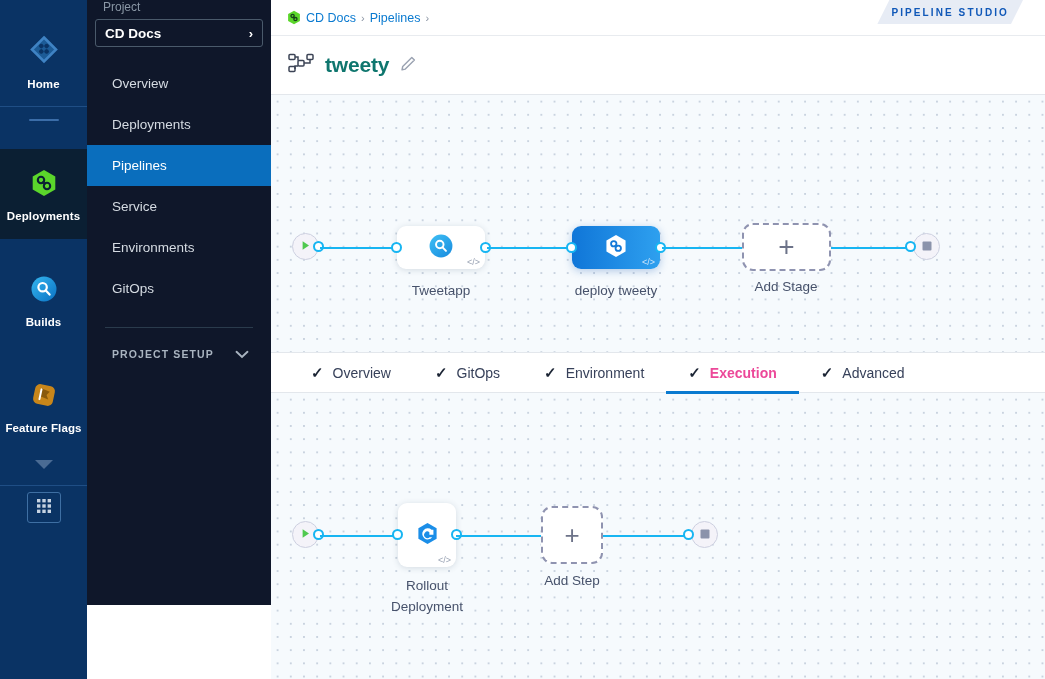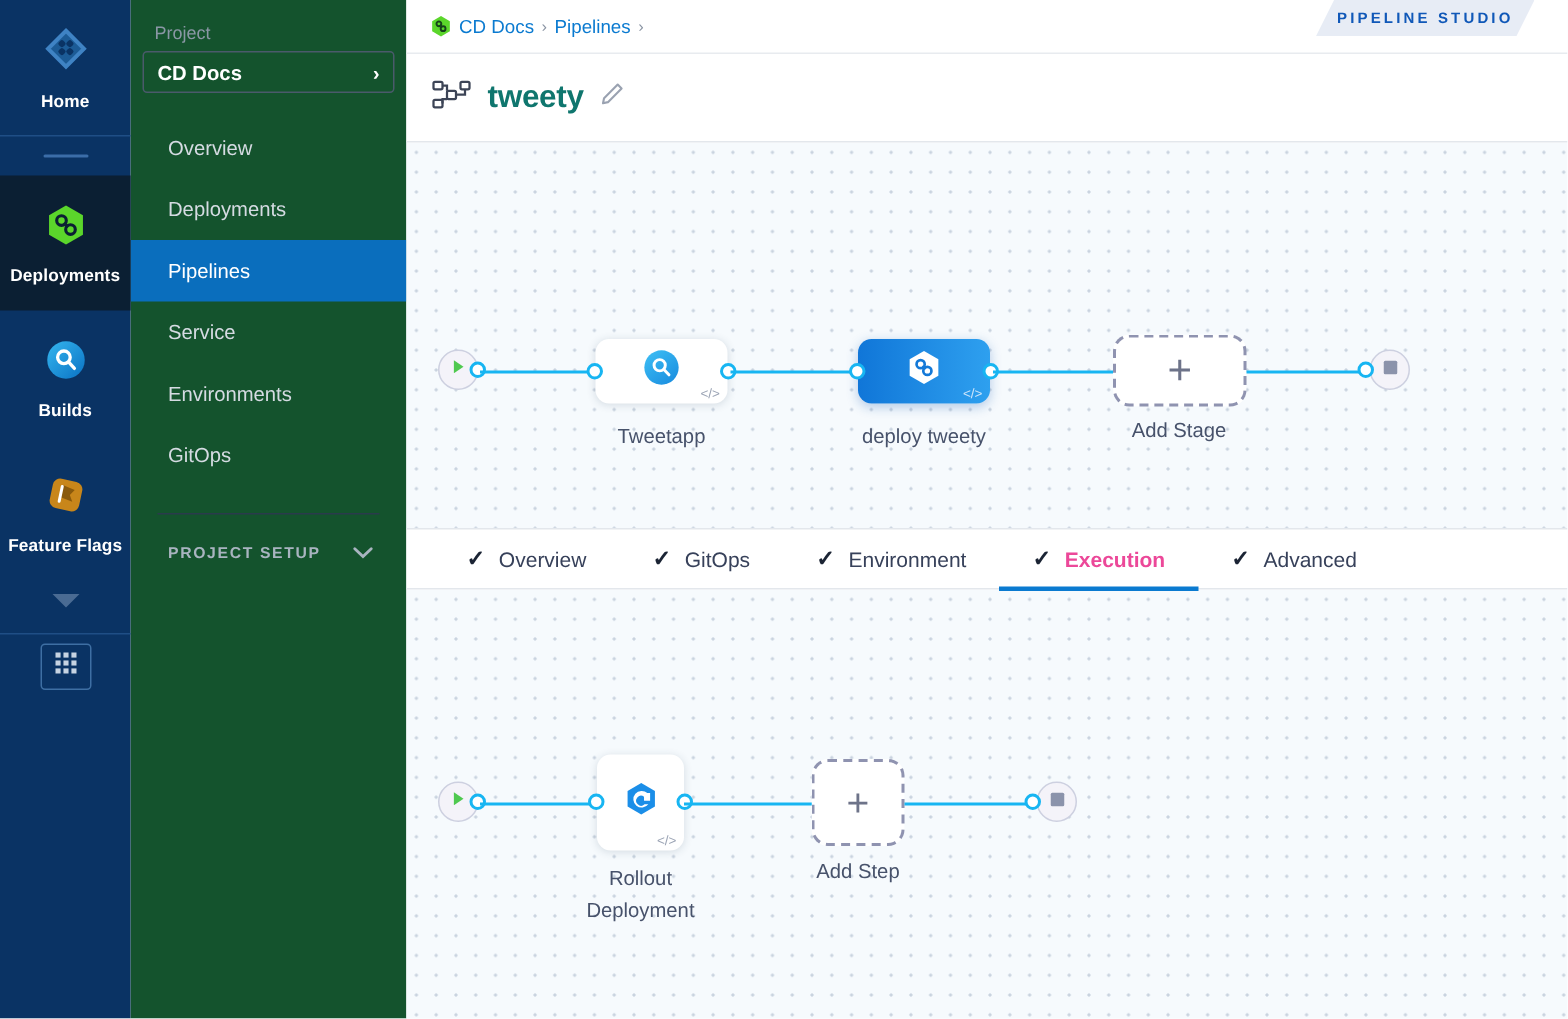--- a/index.html
+++ b/index.html
@@ -14,42 +14,42 @@
   
   .rail {
     width: 87px; height: 679px; flex: 0 0 87px;
     background: #0a3364;
     display: flex; flex-direction: column; align-items: center;
     position: relative;
   }
   .rail-item {
     width: 87px; height: 90px;
     display: flex; flex-direction: column; align-items: center; justify-content: center;
-    gap: 7px; cursor: pointer;
+    gap: 7px; cursor: pointer; margin-top: 16px;
   }
   .rail-item.active { background: #0b1f33; }
   .rail-label {
     color: #ffffff; font-size: 11.5px; font-weight: bold;
     letter-spacing: .1px; white-space: nowrap;
   }
   .rail-sep {
     width: 87px; height: 1px; background: #1f4e85; margin: 0;
   }
   .rail-dash { width: 30px; height: 2px; background: #3b6da8; border-radius: 1px; margin: 12px auto; }
   .rail-caret { margin-top: 6px; }
   .rail-grid-btn {
     width: 34px; height: 31px; border: 1px solid #3e6fa3; border-radius: 3px;
     display: flex; align-items: center; justify-content: center; margin-top: 6px;
     background: transparent; cursor: pointer;
   }
 
   
   .side {
-    width: 184px; flex: 0 0 184px; height: 679px;
-    background: #14532d; padding-top: 15px;
+    width: 184px; flex: 0 0 184px; height: 605px;
+    background: #0f172a; padding-top: 0;
   }
   .side-label {
     color: #8a97a5; font-size: 12px; padding: 0 16px 5px 16px;
   }
   .proj-btn {
     margin: 0 8px; height: 28px; border: 1px solid #4a5a6b; border-radius: 3px;
     display: flex; align-items: center; justify-content: space-between;
     padding: 0 9px; cursor: pointer;
   }
   .proj-btn span.t { color: #ffffff; font-size: 13.5px; font-weight: bold; }

